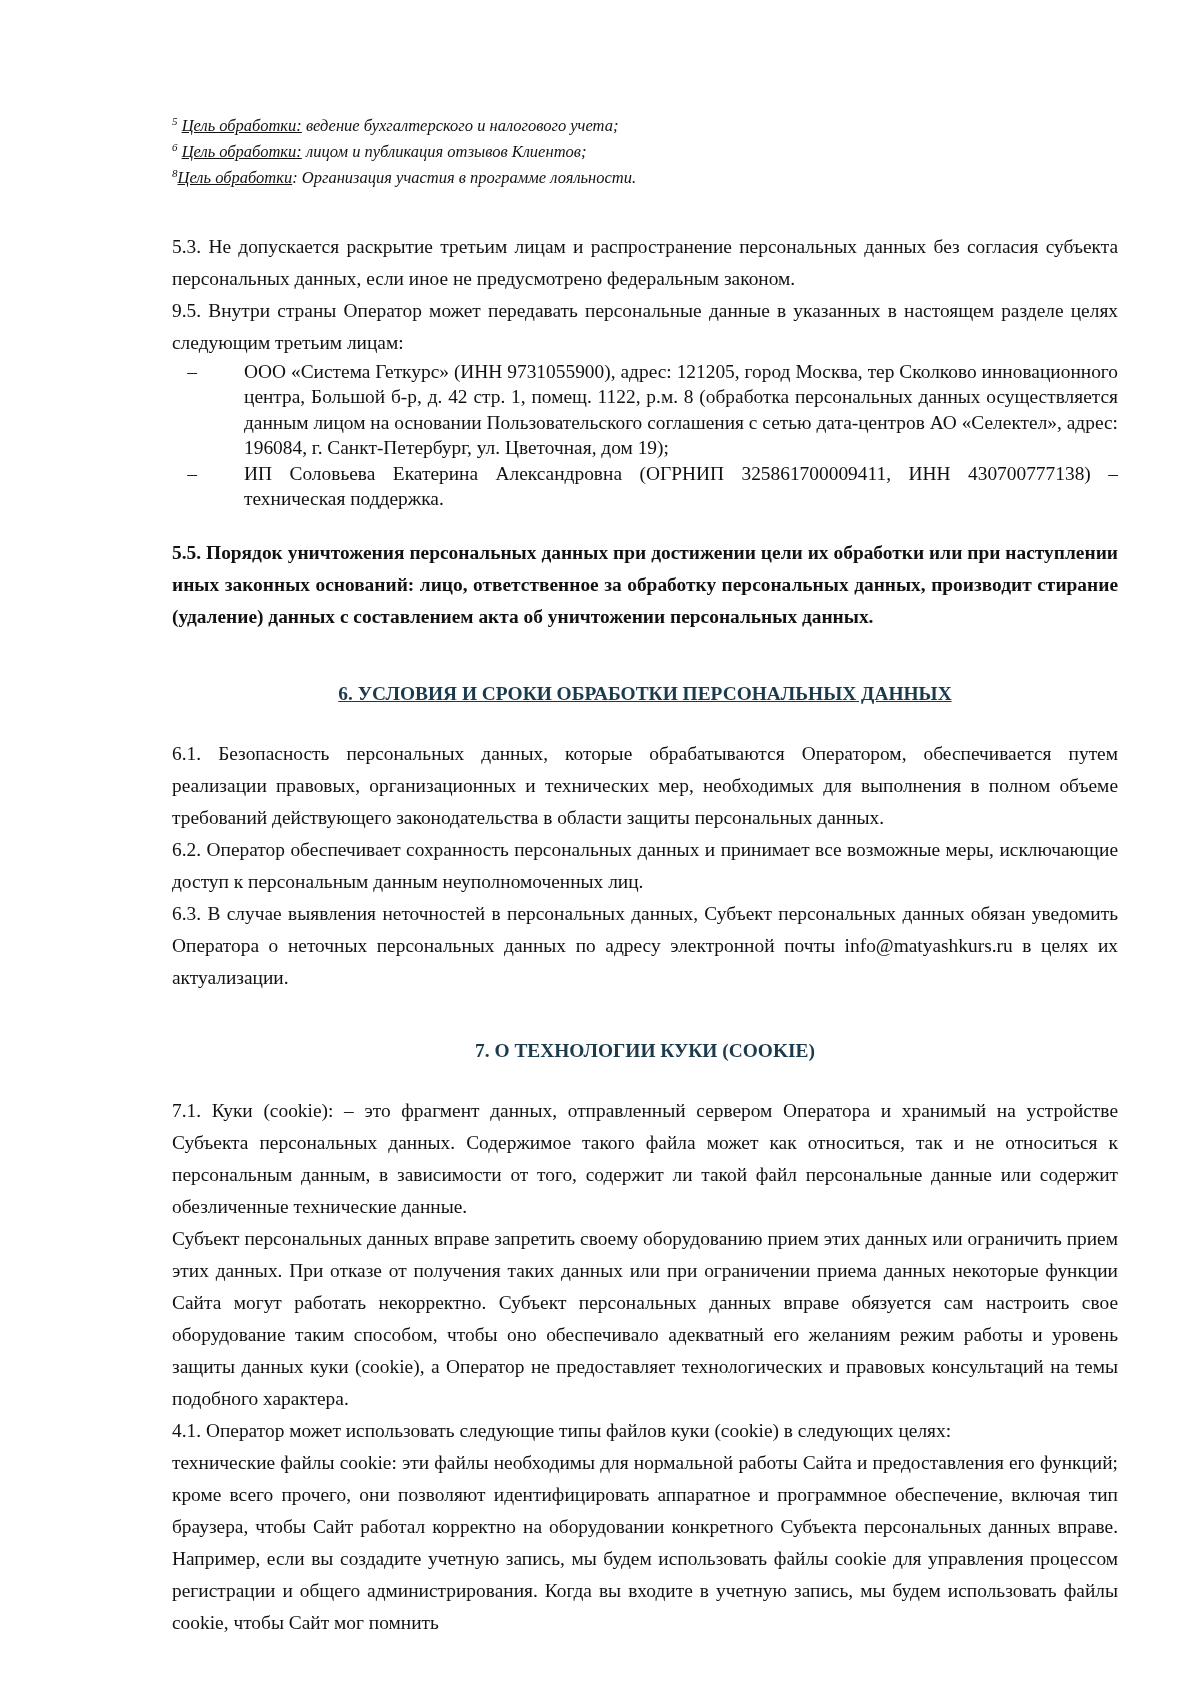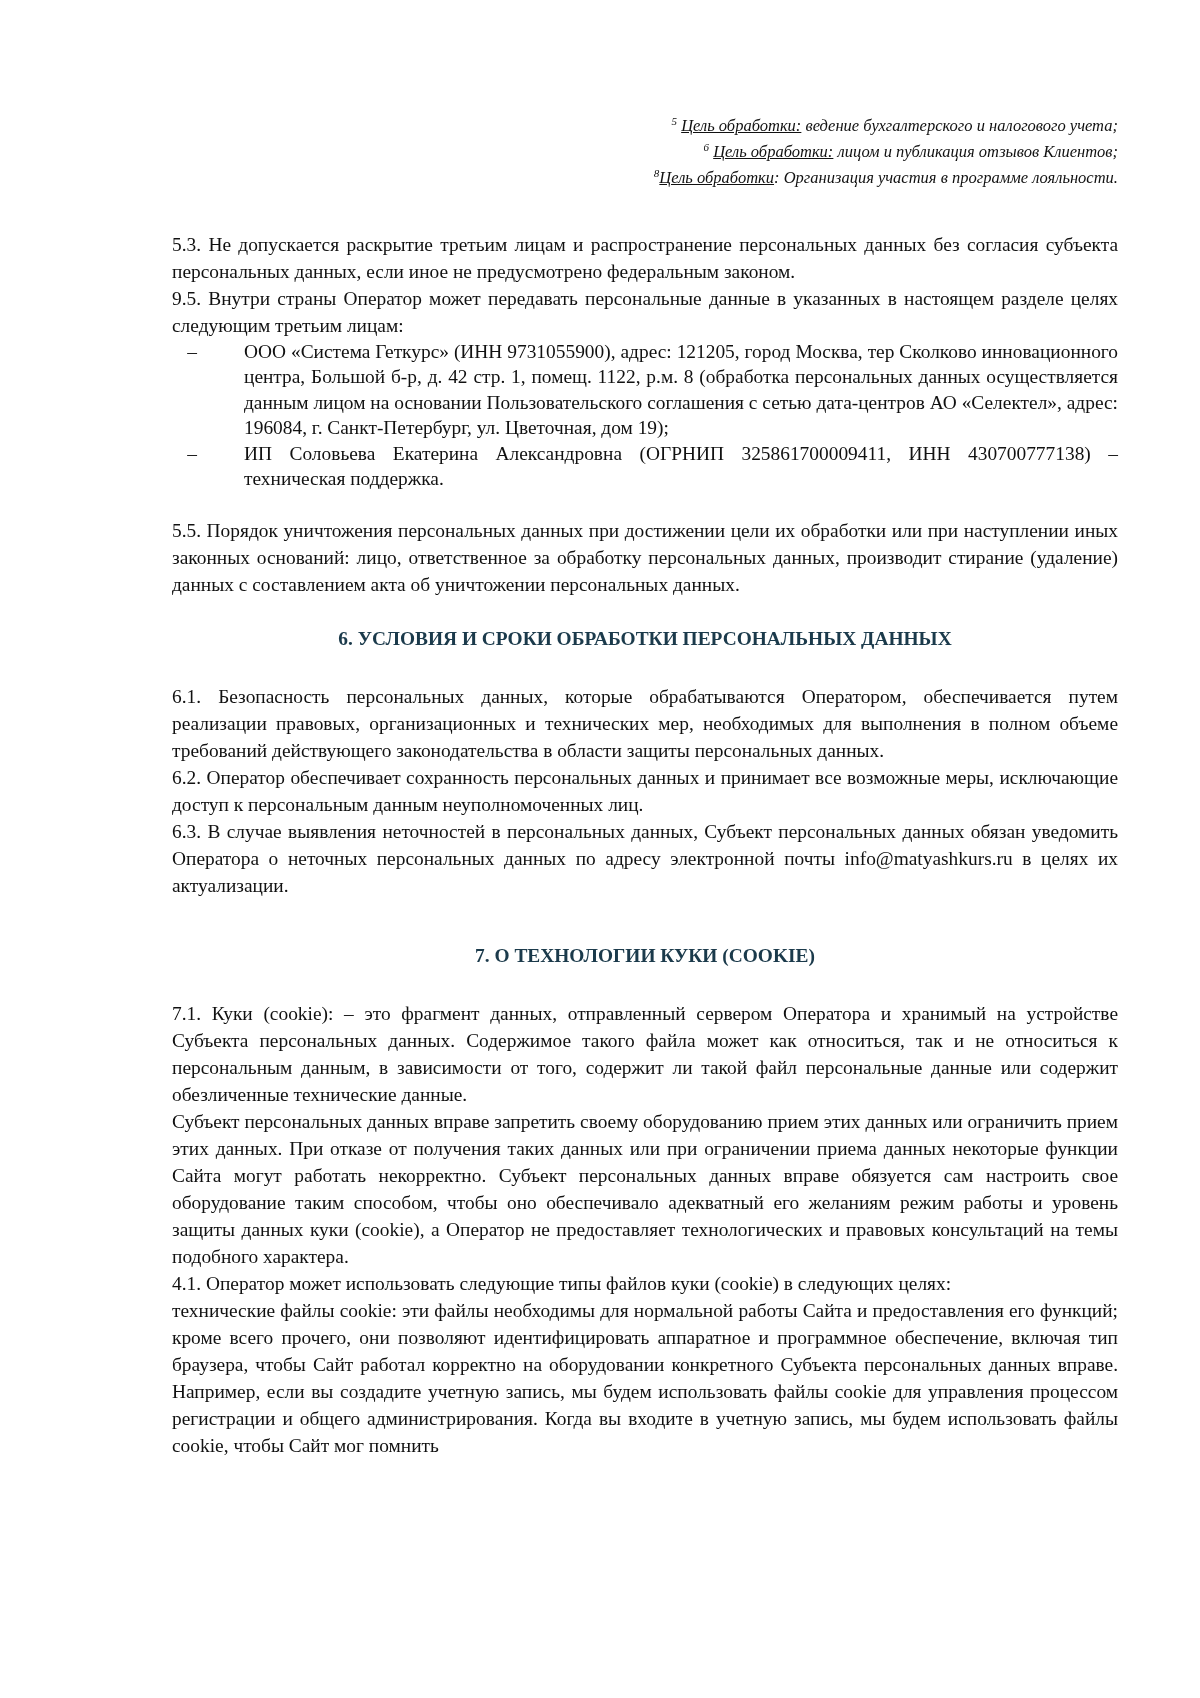--- a/index.html
+++ b/index.html
@@ -15,32 +15,31 @@
     .content {
       position: absolute;
       left: 172px;
       top: 113px;
       width: 946px;
     }
     .footnotes {
       font-size: 16.5px;
       font-style: italic;
       line-height: 26px;
-      text-align: right;
     }
     .footnotes .fn { white-space: nowrap; }
     .footnotes sup { font-size: 11px; vertical-align: 6px; line-height: 0; }
     .footnotes .u { text-decoration: underline; }
     .para {
       font-size: 19.4px;
-      line-height: 27px;
+      line-height: 32px;
       text-align: justify;
       margin: 0;
     }
-    .gap-top-1 { margin-top: 26px; }
+    .gap-top-1 { margin-top: 26px; font-weight: bold; }
     ul.dash {
       list-style: none;
       margin: 0;
       padding: 0 0 0 72px;
     }
     ul.dash li {
       position: relative;
       font-size: 19.4px;
       line-height: 25.4px;
       text-align: justify;
@@ -52,21 +51,21 @@
       text-align: center;
     }
     .heading {
       text-align: center;
       color: #1b3a4b;
       font-weight: bold;
       font-size: 19.4px;
       line-height: 25px;
       margin: 0;
     }
-    .h6 { margin-top: 28px; margin-bottom: 32px; }
+    .h6 { margin-top: 48px; margin-bottom: 32px; text-decoration: underline; }
     .h7 { margin-top: 44px; margin-bottom: 32px; }
     .email { font-weight: normal; }
   </style>
 </head>
 <body>
 
 <div class="page">
   <div class="content">
 
     <div class="footnotes">

